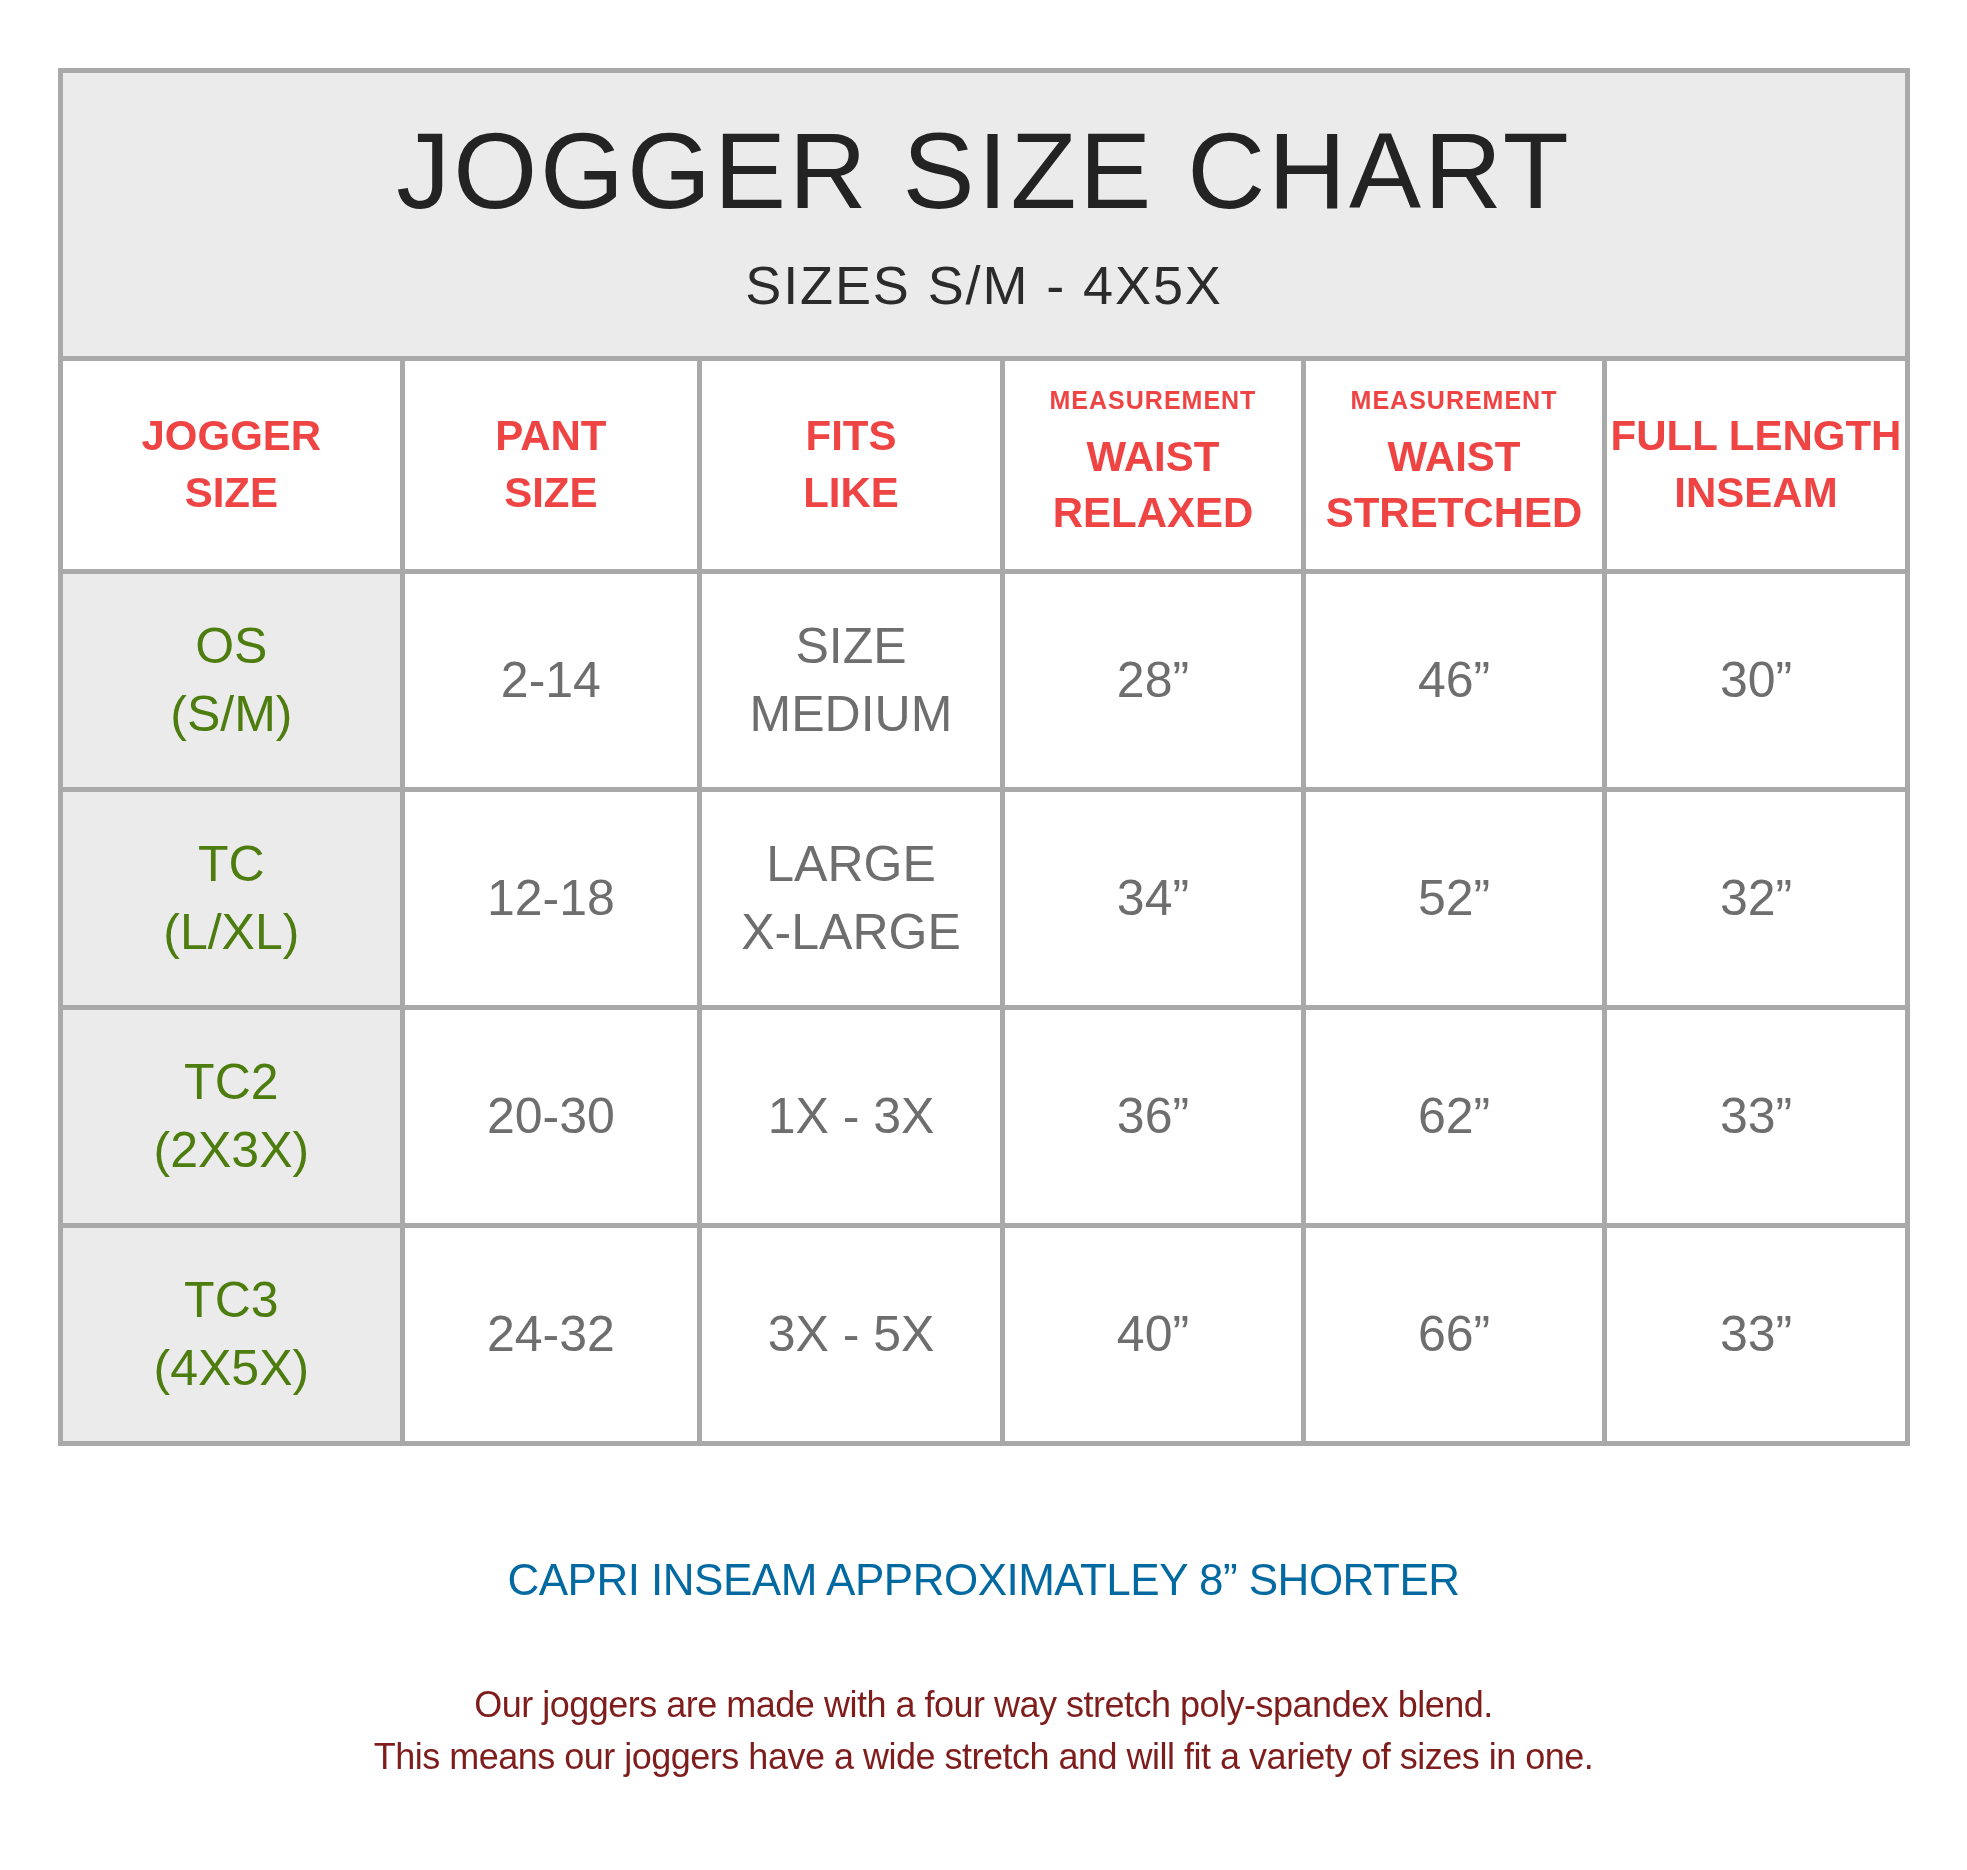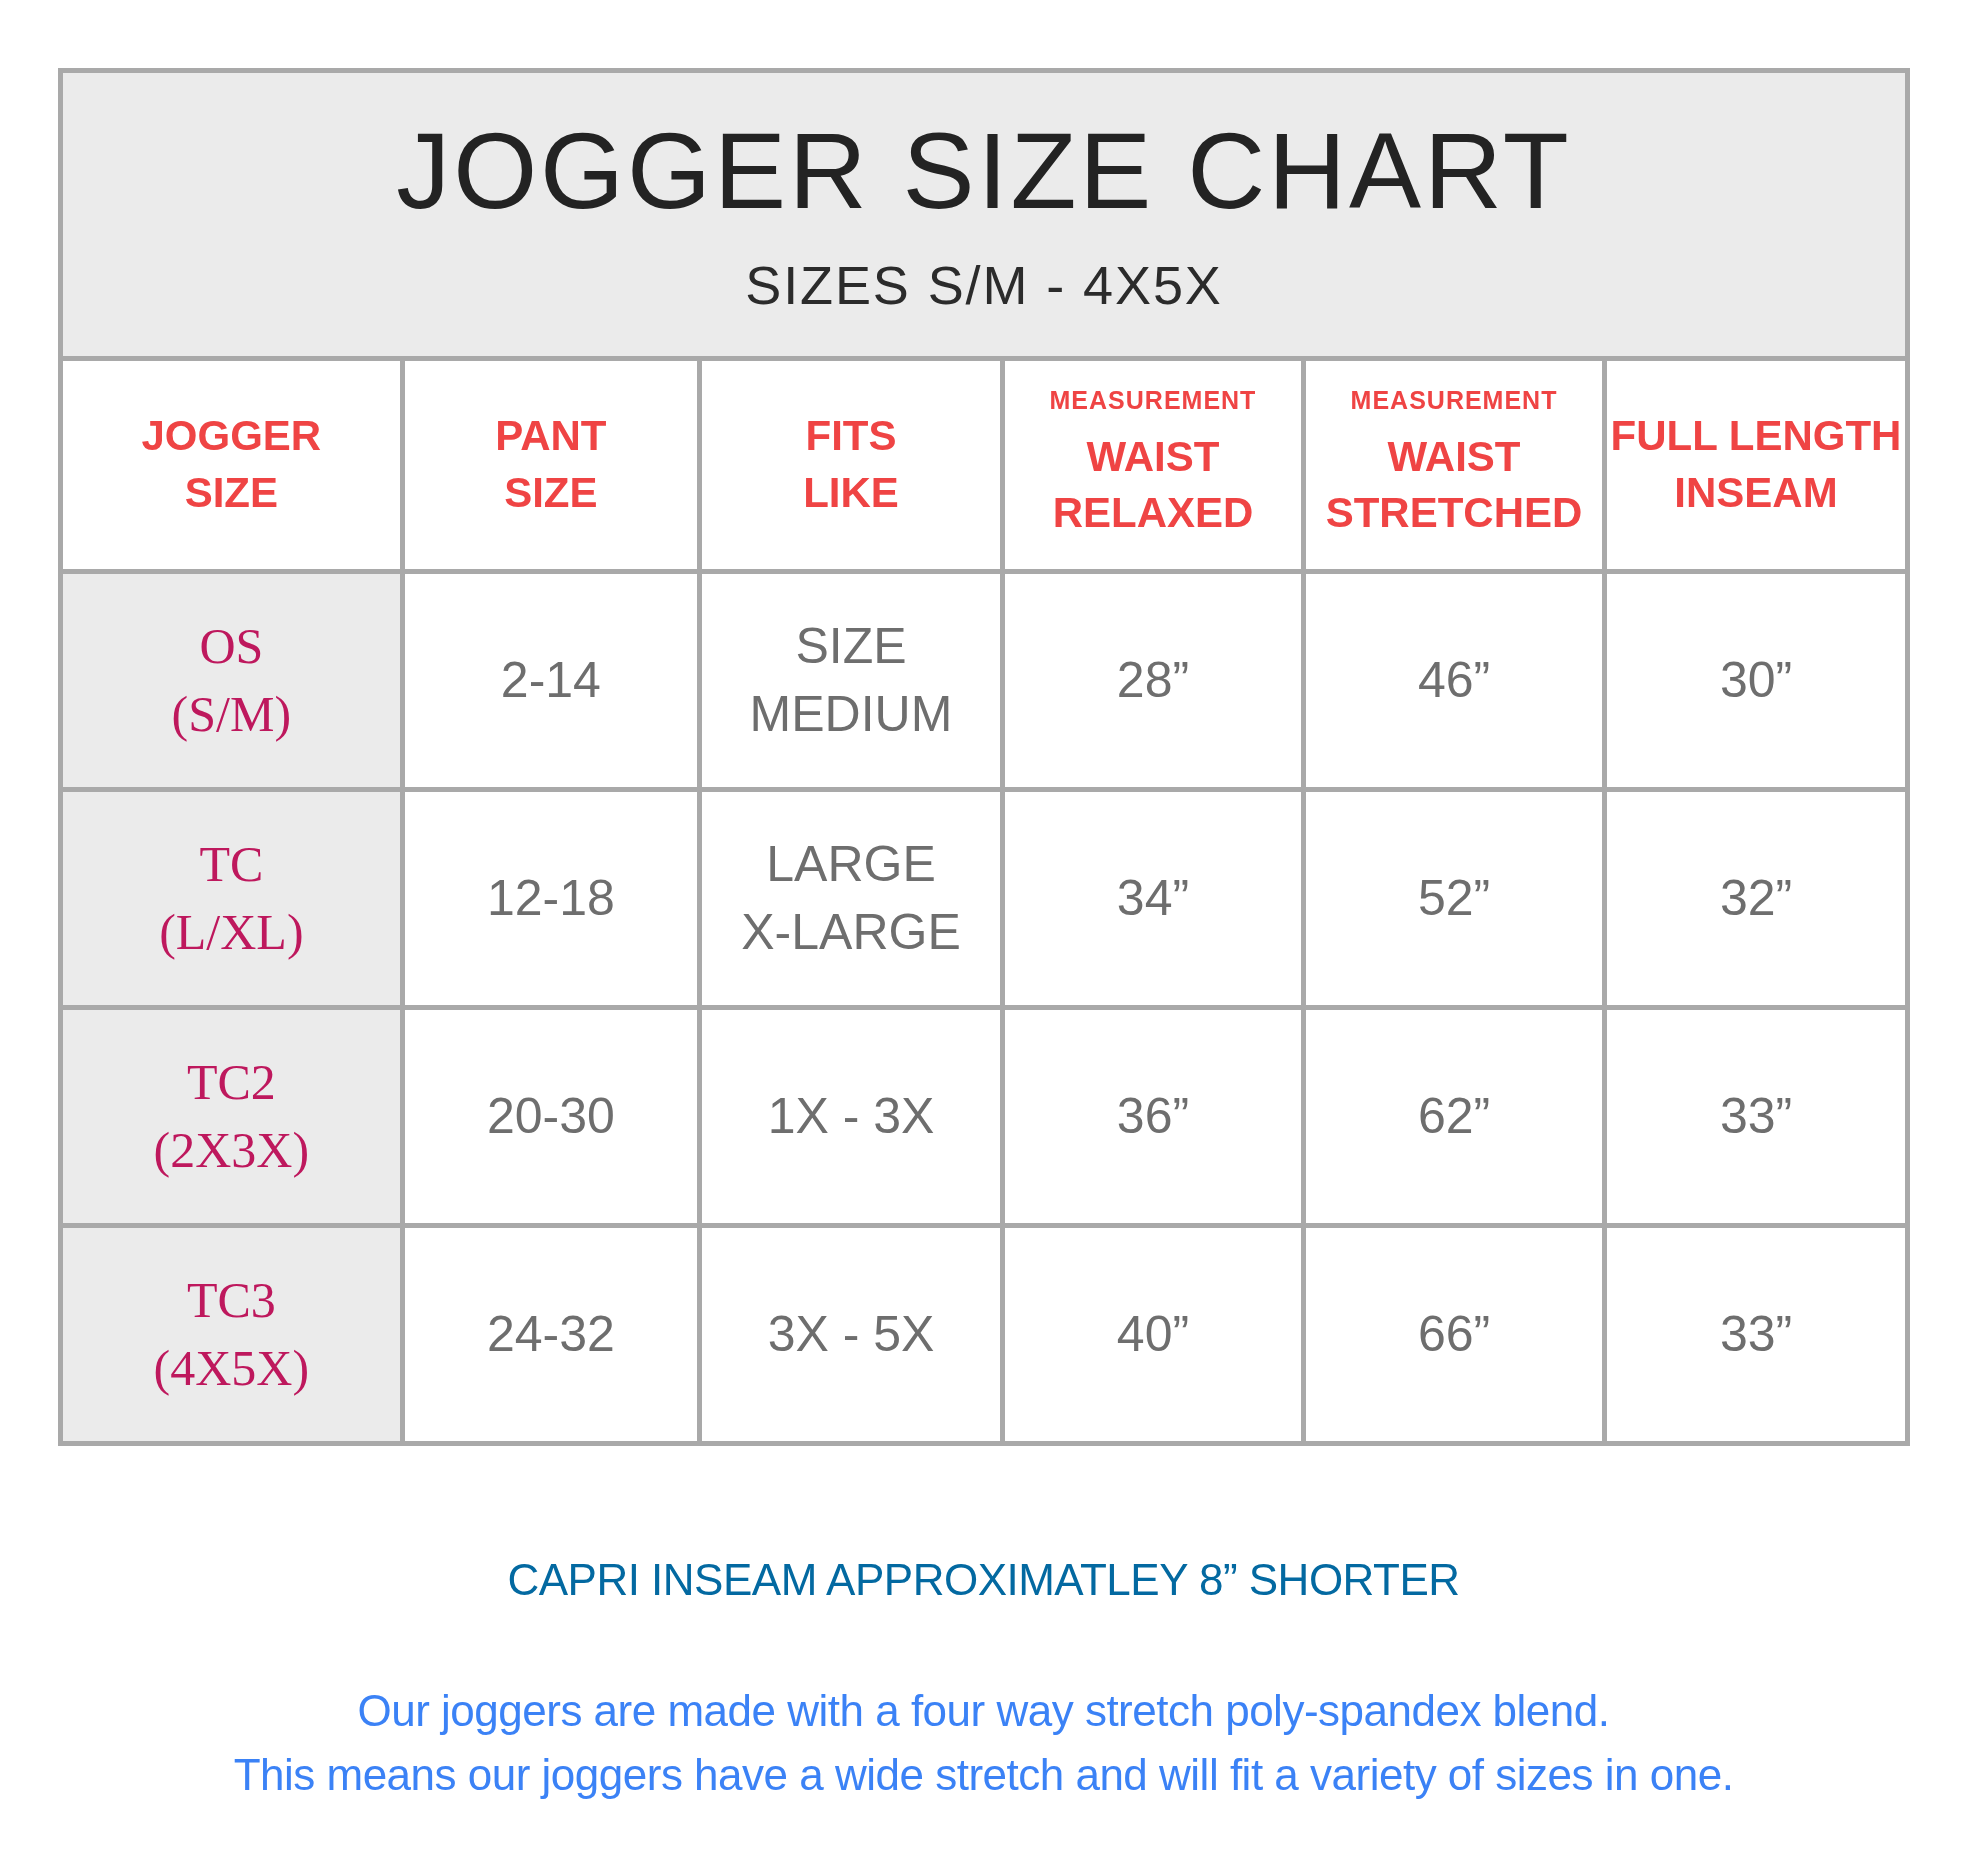--- a/index.html
+++ b/index.html
@@ -72,43 +72,42 @@
     white-space: pre-line;
   }
   tbody td {
     height: 218px;
     font-size: 50px;
     color: #6e6e6e;
     line-height: 1.35;
     white-space: pre-line;
   }
   tbody td.row-label {
-    color: #be185d;
-    font-family: Liberation Serif, serif;
+    color: #4d7c0f;
   }
   .capri-note {
     position: absolute;
     top: 1558px;
     left: 0;
     width: 100%;
     text-align: center;
     font-size: 44px;
     letter-spacing: -0.5px;
     color: #0369a1;
     line-height: 1;
   }
   .description {
     position: absolute;
     top: 1679px;
     left: 0;
     width: 100%;
     text-align: center;
-    font-size: 44px;
+    font-size: 36px;
     letter-spacing: -0.5px;
-    color: #3b82f6;
+    color: #7f1d1d;
     line-height: 1.45;
   }
 </style>
 </head>
 <body>
 
 <div class="sheet">
 
   <table class="size-table">
     <colgroup>

